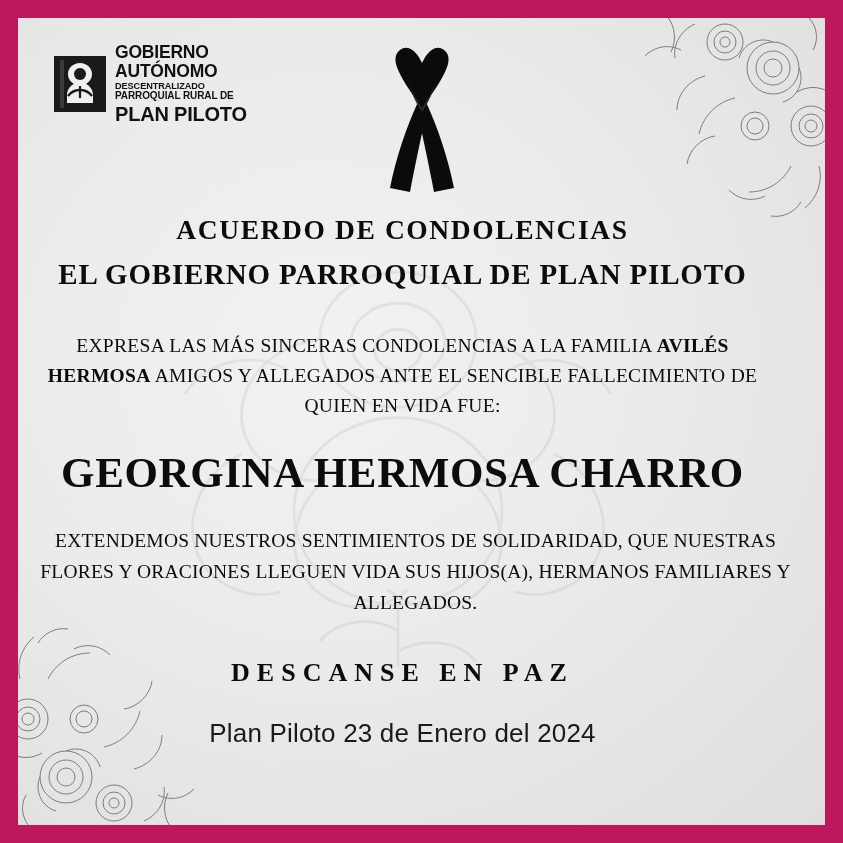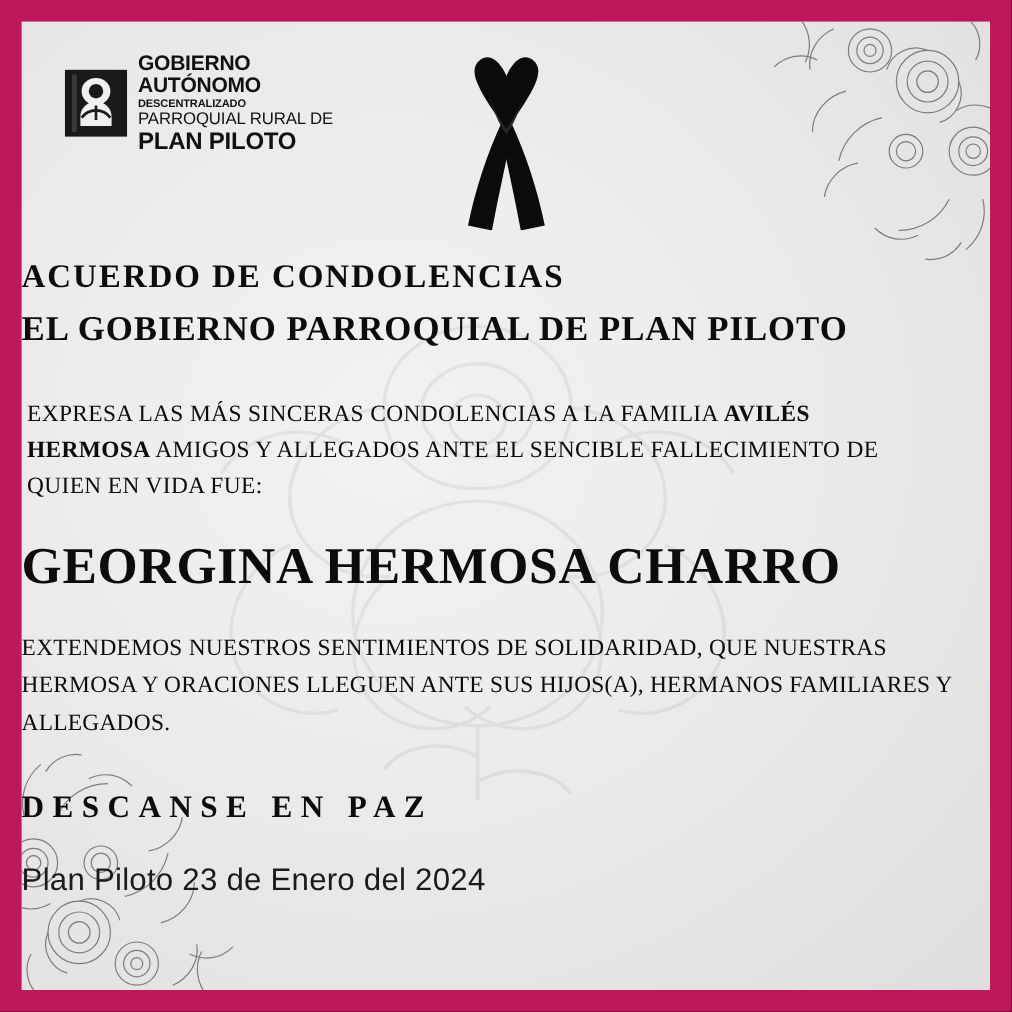--- a/index.html
+++ b/index.html
@@ -97,22 +97,22 @@
   .logo-l3 {
     font-family: "Liberation Sans", sans-serif;
     font-weight: bold;
     font-size: 9.2px;
     letter-spacing: -0.1px;
     display: block;
     margin-top: 2px;
   }
   .logo-l4 {
     font-family: "Liberation Sans", sans-serif;
-    font-weight: normal;
-    font-size: 14px;
+    font-weight: bold;
+    font-size: 10px;
     letter-spacing: -0.1px;
     display: block;
     margin-top: 0px;
   }
   .logo-l5 {
     font-family: "Liberation Sans", sans-serif;
     font-weight: bold;
     font-size: 20px;
     letter-spacing: -0.2px;
     display: block;
@@ -128,20 +128,21 @@
     width: 132px;
     height: 150px;
   }
 
   
   .content {
     position: absolute;
     left: 0;
     top: 196px;
     width: 769px;
+    text-align: center;
     color: #0c0c0c;
   }
 
   .title1 {
     font-family: "Liberation Serif", serif;
     font-weight: bold;
     font-size: 27.5px;
     letter-spacing: 1.6px;
     margin: 0;
   }
@@ -307,21 +308,21 @@
     </svg>
 
     <div class="content">
       <div class="title1">ACUERDO DE CONDOLENCIAS</div>
       <div class="title2">EL GOBIERNO PARROQUIAL DE  PLAN PILOTO</div>
 
       <div class="body-1"><span>EXPRESA LAS MÁS SINCERAS CONDOLENCIAS A LA FAMILIA </span><b>AVILÉS HERMOSA</b><span> AMIGOS Y ALLEGADOS ANTE EL SENCIBLE FALLECIMIENTO DE QUIEN EN VIDA FUE:</span></div>
 
       <div class="name">GEORGINA HERMOSA CHARRO</div>
 
-      <div class="body-2">EXTENDEMOS NUESTROS SENTIMIENTOS DE SOLIDARIDAD, QUE NUESTRAS HERMOSA Y ORACIONES LLEGUEN ANTE SUS HIJOS(A), HERMANOS FAMILIARES Y ALLEGADOS.</div>
+      <div class="body-2">EXTENDEMOS NUESTROS SENTIMIENTOS DE SOLIDARIDAD, QUE NUESTRAS FLORES Y ORACIONES LLEGUEN VIDA SUS HIJOS(A), HERMANOS FAMILIARES Y ALLEGADOS.</div>
 
       <div class="rip">DESCANSE EN PAZ</div>
 
       <div class="date">Plan Piloto 23 de Enero del 2024</div>
     </div>
 
   </div>
 </div>
 
 </body></html>

